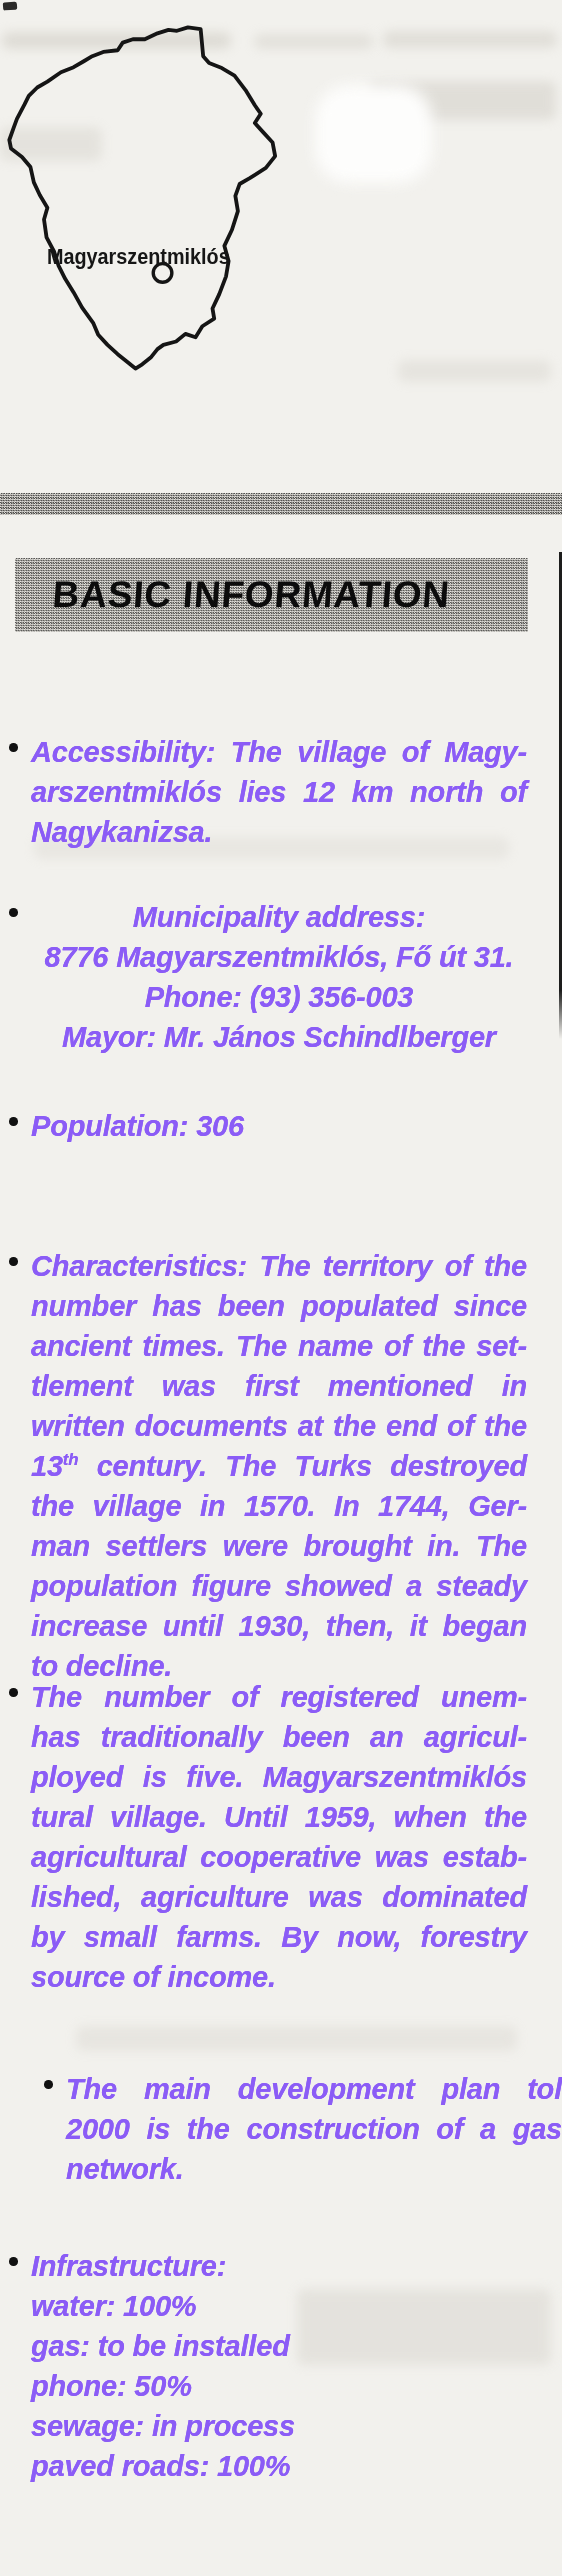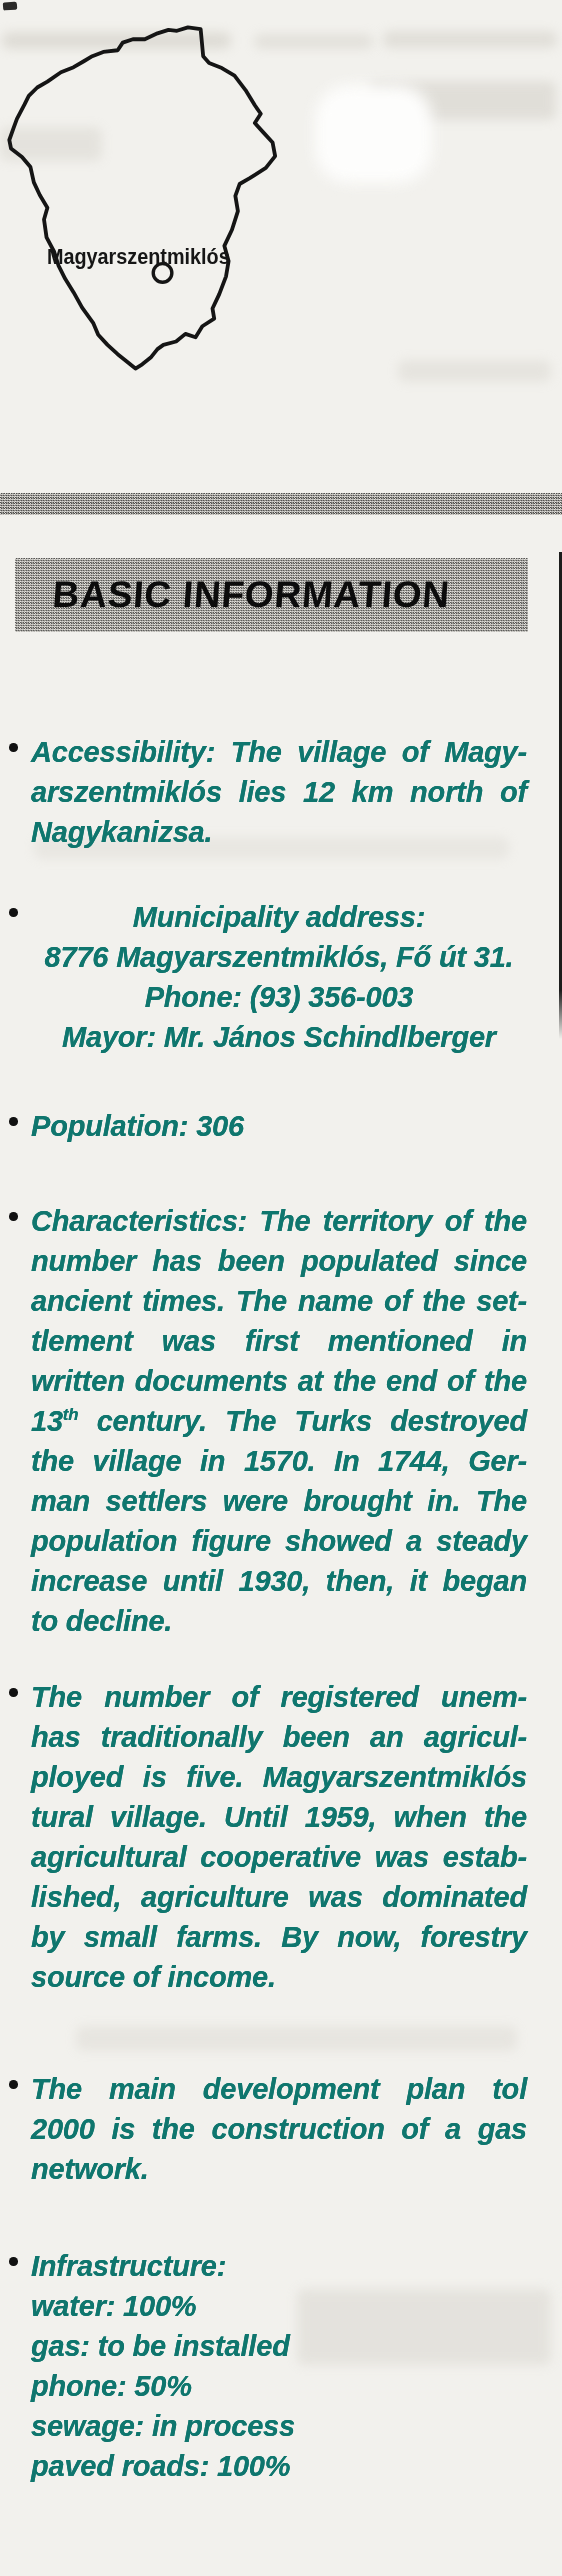--- a/index.html
+++ b/index.html
@@ -45,21 +45,21 @@
   .divider{background-image:repeating-conic-gradient(#3a3a38 0% 25%, rgba(0,0,0,0) 0% 50%);}
   .header-band{
     position:absolute;left:15.3px;top:558px;width:513px;height:74px;
     display:flex;align-items:center;justify-content:center;
   }
   .header-band .title{
     font-weight:bold;font-size:37px;letter-spacing:0.8px;color:#0c0c0c;
     transform:skewX(-4deg) translateX(-20.3px);white-space:nowrap;
   }
   
-  .bullet-item{position:absolute;left:31px;width:496px;color:#0f766e;}
+  .bullet-item{position:absolute;left:31px;width:496px;color:#8b5cf6;}
   .bullet-item .dot{
     position:absolute;left:-22px;top:11px;width:8.5px;height:8.5px;border-radius:50%;
     background:#111;
   }
   .line{
     width:496px;
     font-style:italic;font-weight:bold;font-size:29px;line-height:40px;
     letter-spacing:-0.2px;white-space:normal;
     text-shadow:0 0 0.3px currentColor;
   }
@@ -115,21 +115,21 @@
       <span class="dot"></span>
       <div class="line">Municipality address:</div>
       <div class="line">8776 Magyarszentmiklós, Fő út 31.</div>
       <div class="line">Phone: (93) 356-003</div>
       <div class="line">Mayor: Mr. János Schindlberger</div>
     </div>
     <div class="bullet-item" style="top: 1106px;">
       <span class="dot"></span>
       <div class="line">Population: 306</div>
     </div>
-    <div class="bullet-item" style="top: 1201px;">
+    <div class="bullet-item" style="top: 1246px;">
       <span class="dot"></span>
       <div class="line j">Characteristics: The territory of the</div>
       <div class="line j">number has been populated since</div>
       <div class="line j">ancient times. The name of the set-</div>
       <div class="line j">tlement was first mentioned in</div>
       <div class="line j">written documents at the end of the</div>
       <div class="line j">13<sup>th</sup> century. The Turks destroyed</div>
       <div class="line j">the village in 1570. In 1744, Ger-</div>
       <div class="line j">man settlers were brought in. The</div>
       <div class="line j">population figure showed a steady</div>
@@ -140,21 +140,21 @@
       <span class="dot"></span>
       <div class="line j">The number of registered unem-</div>
       <div class="line j">has traditionally been an agricul-</div>
       <div class="line j">ployed is five. Magyarszentmiklós</div>
       <div class="line j">tural village. Until 1959, when the</div>
       <div class="line j">agricultural cooperative was estab-</div>
       <div class="line j">lished, agriculture was dominated</div>
       <div class="line j">by small farms. By now, forestry</div>
       <div class="line">source of income.</div>
     </div>
-    <div class="bullet-item" style="top: 2069px;">
+    <div class="bullet-item" style="top: 2069px; margin-left: 35px;">
       <span class="dot"></span>
       <div class="line j">The main development plan tol</div>
       <div class="line j">2000 is the construction of a gas</div>
       <div class="line">network.</div>
     </div>
     <div class="bullet-item" style="top: 2246px;">
       <span class="dot"></span>
       <div class="line">Infrastructure:</div>
       <div class="line">water: 100%</div>
       <div class="line">gas: to be installed</div>

